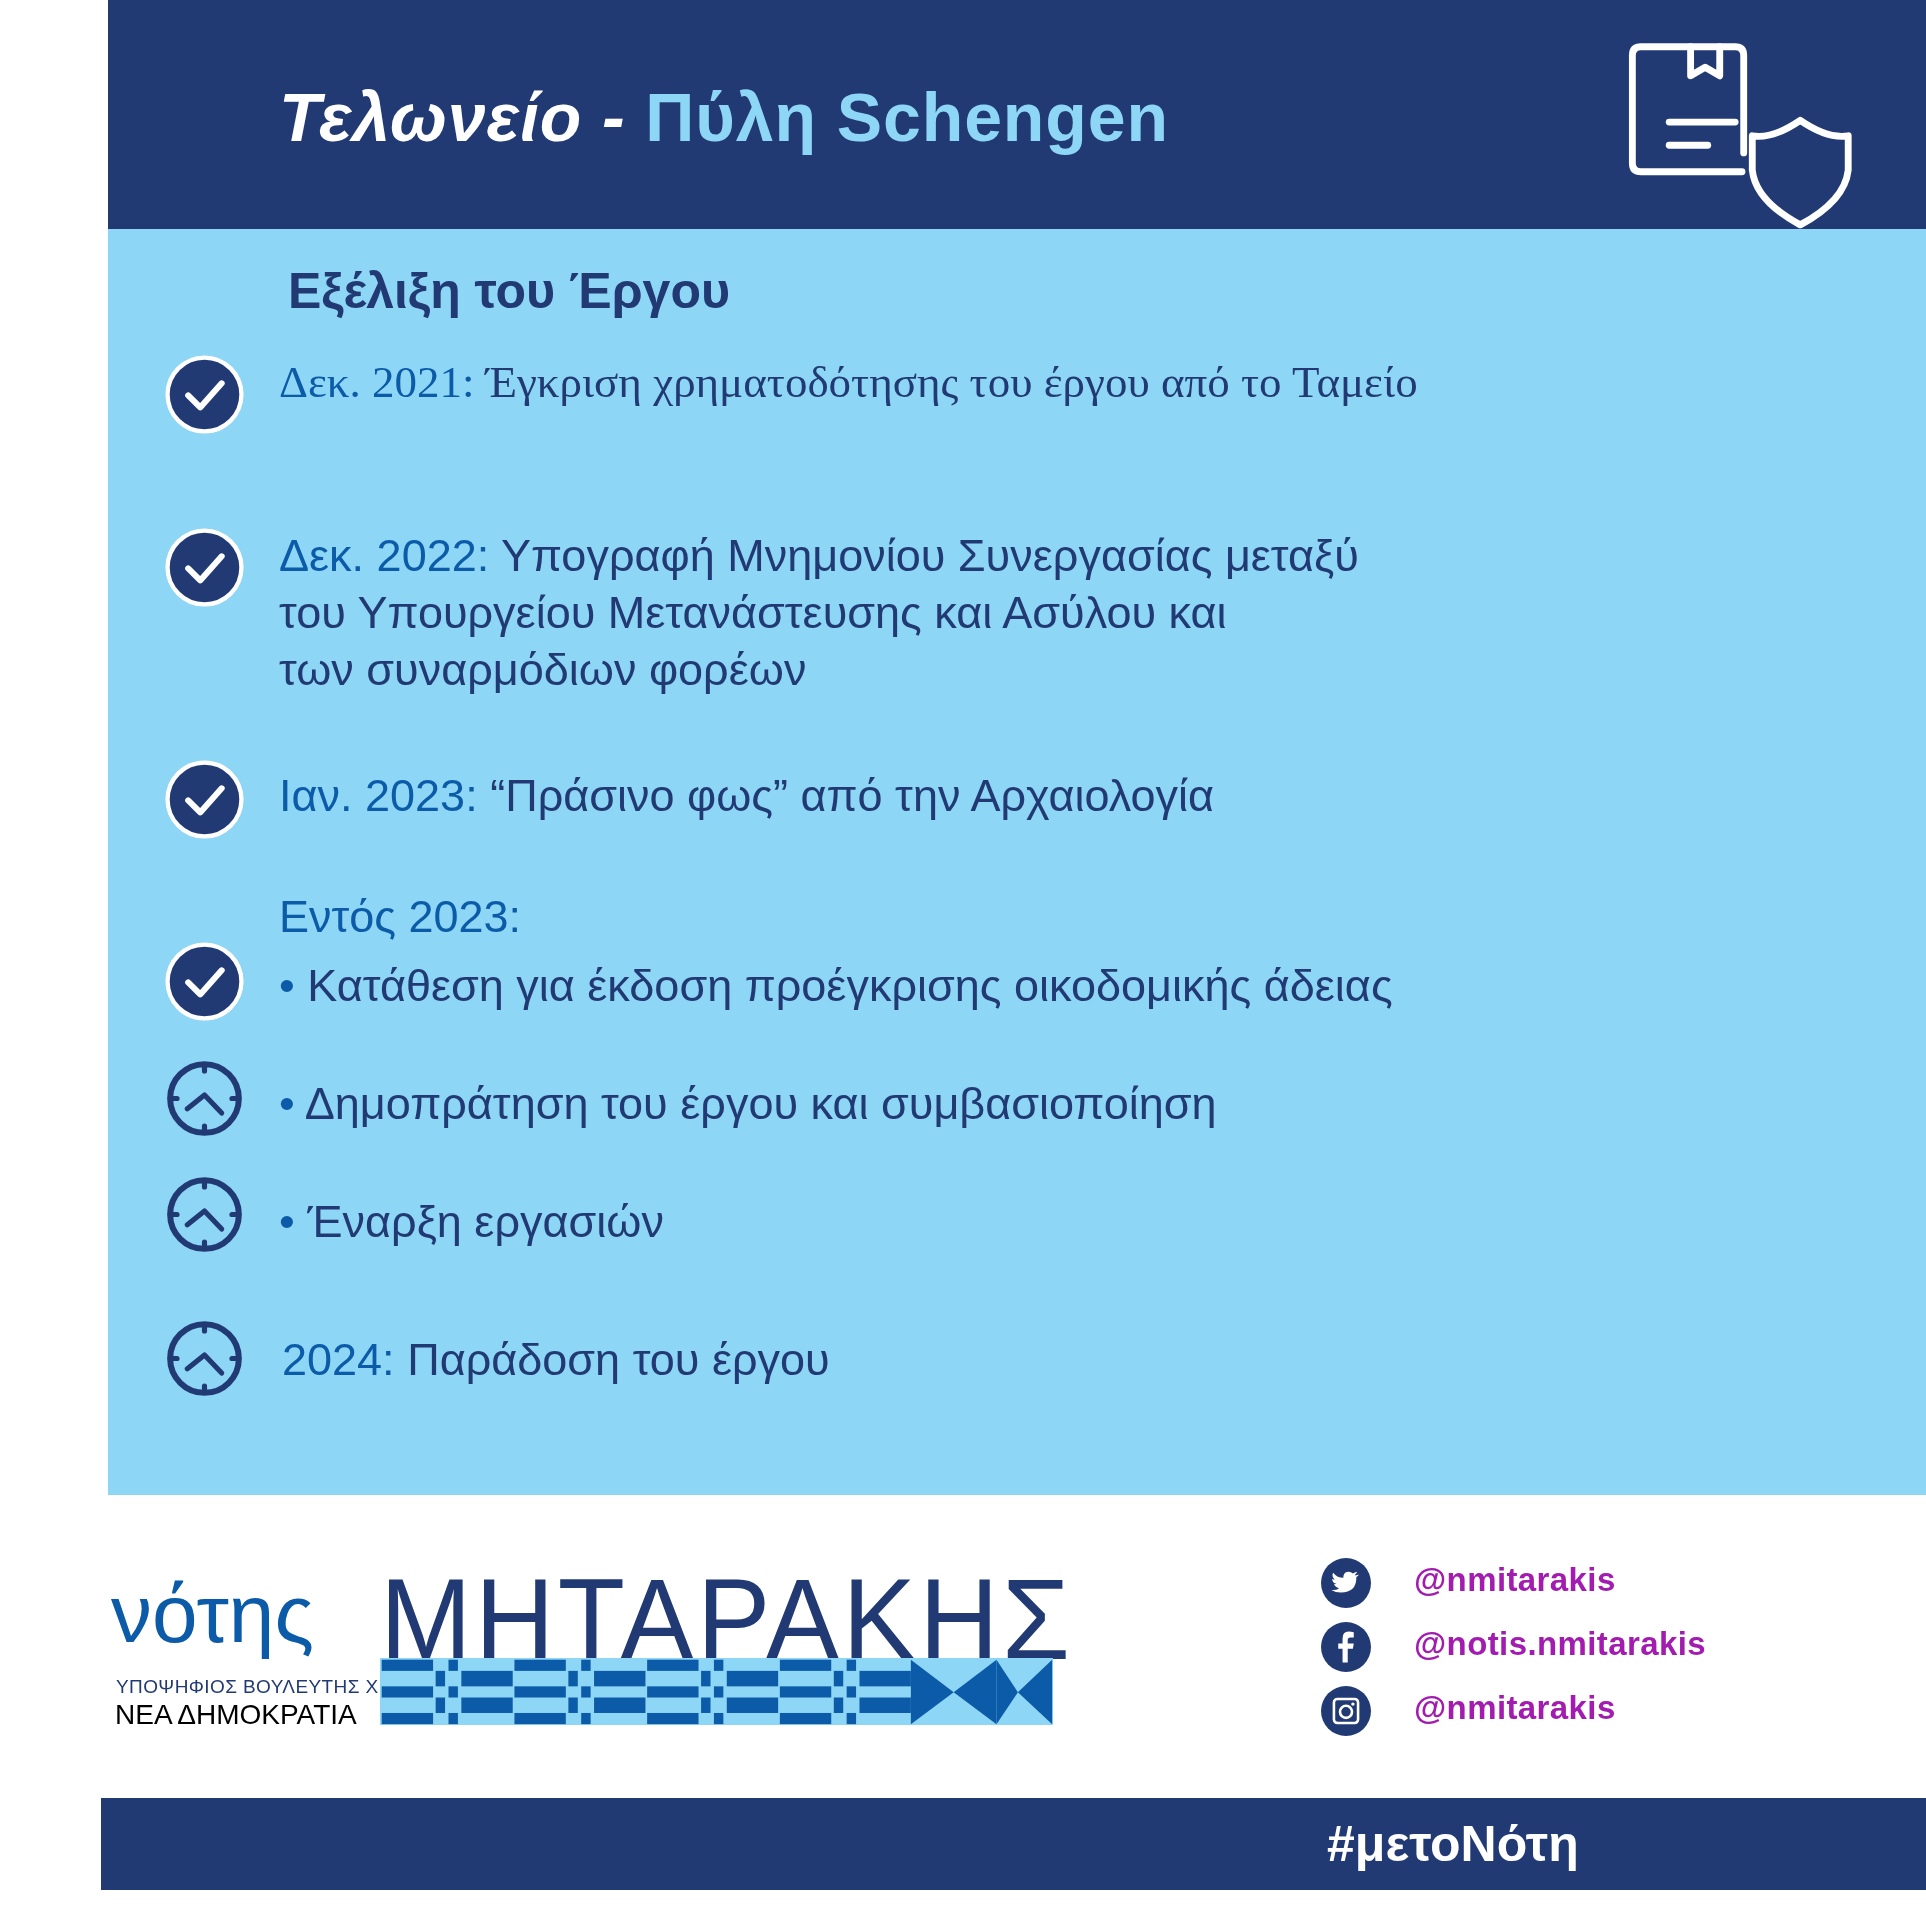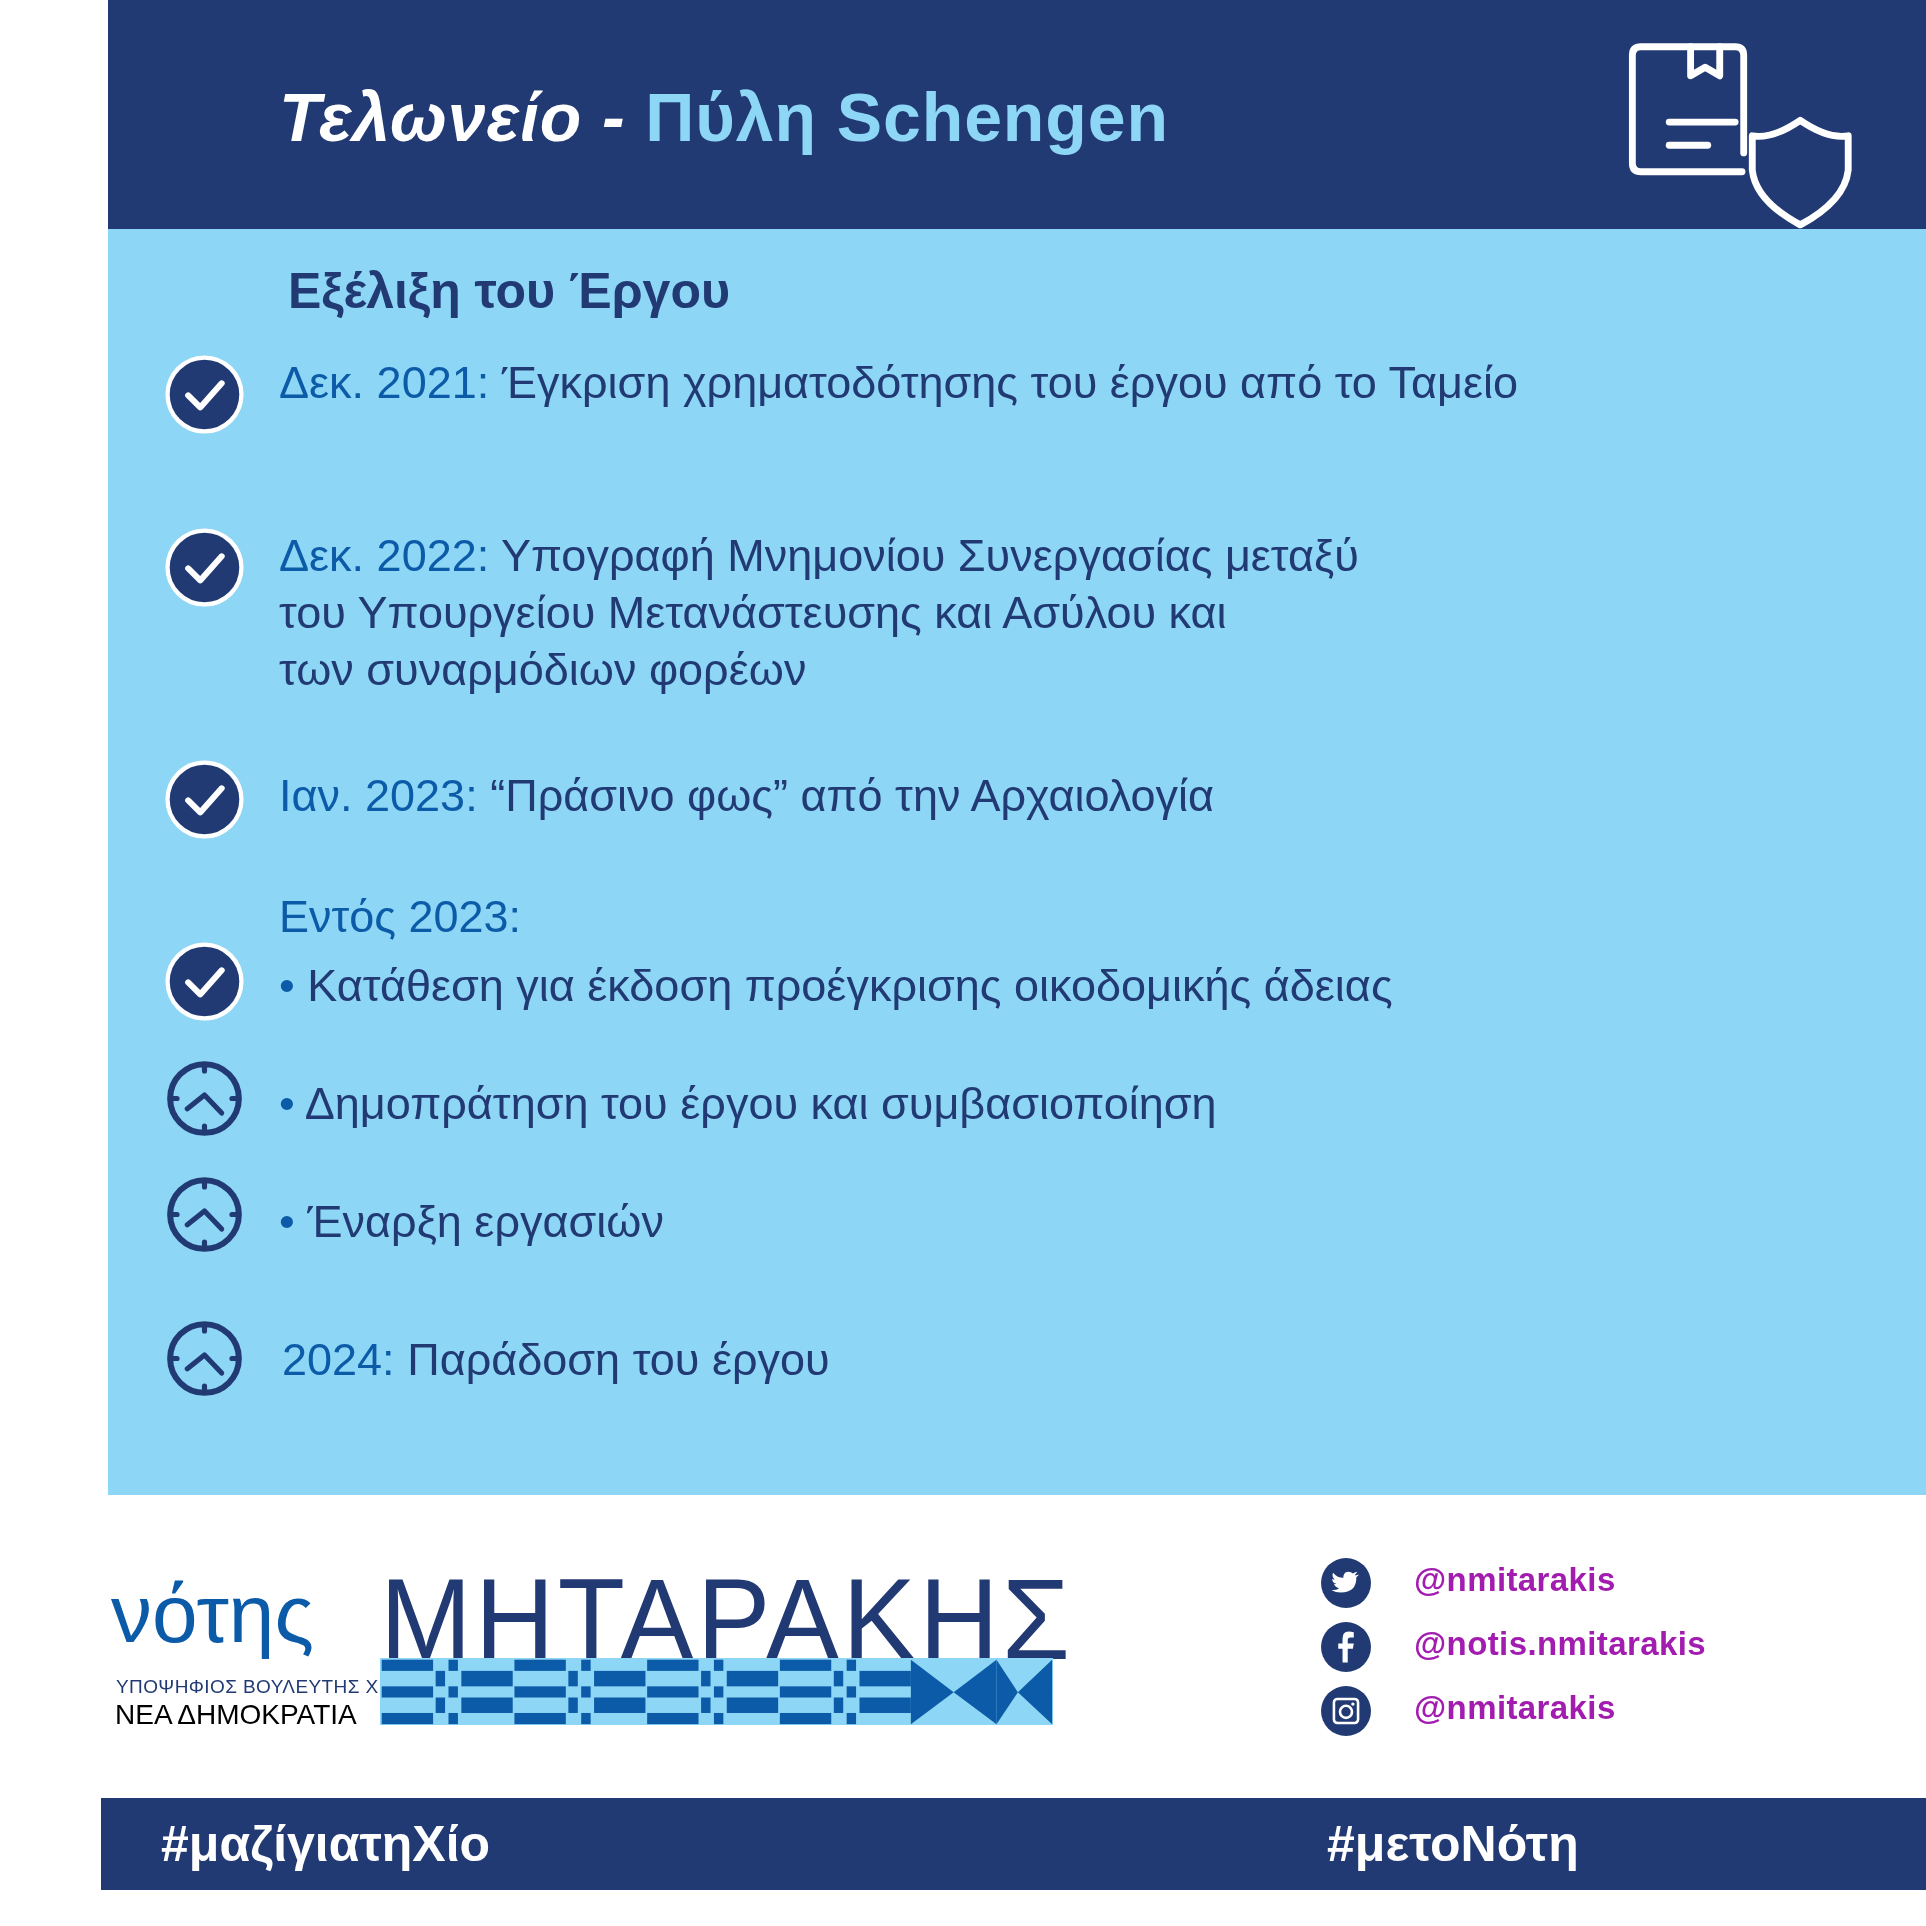--- a/index.html
+++ b/index.html
@@ -49,21 +49,21 @@
   </g>
 </svg>
 
 <div class="panel"></div>
 <div class="heading">Εξέλιξη του Έργου</div>
 
 <svg class="icon" style="left:165px; top:355px;" viewBox="0 0 92 92">
   <circle cx="46" cy="46" r="43" fill="#223a73" stroke="#ffffff" stroke-width="5"></circle>
   <path d="M27 47 L 41 61 L 66 33" fill="none" stroke="#ffffff" stroke-width="7" stroke-linecap="round" stroke-linejoin="round"></path>
 </svg>
-<div class="item" style="top:354px;">
+<div class="item" style="top:354px;font-family:Liberation Serif, serif;">
   <span class="date">Δεκ. 2021:</span><span> Έγκριση χρηματοδότησης του έργου από το Ταμείο</span><br>
 </div>
 
 <svg class="icon" style="left:165px; top:528px;" viewBox="0 0 92 92">
   <circle cx="46" cy="46" r="43" fill="#223a73" stroke="#ffffff" stroke-width="5"></circle>
   <path d="M27 47 L 41 61 L 66 33" fill="none" stroke="#ffffff" stroke-width="7" stroke-linecap="round" stroke-linejoin="round"></path>
 </svg>
 <div class="item" style="top:527px;">
   <span class="date">Δεκ. 2022:</span><span> Υπογραφή Μνημονίου Συνεργασίας μεταξύ</span><br>
   <span>του Υπουργείου Μετανάστευσης και Ασύλου και</span><br>
@@ -216,16 +216,15 @@
   <svg class="sicon" viewBox="0 0 58 58">
     <circle cx="29" cy="29" r="29" fill="#223a73"></circle>
     <rect x="15" y="15" width="28" height="28" rx="4" fill="none" stroke="#ffffff" stroke-width="3"></rect>
     <circle cx="29" cy="30" r="7" fill="none" stroke="#ffffff" stroke-width="3"></circle>
     <circle cx="37" cy="21" r="2" fill="#ffffff"></circle>
   </svg>
   <span class="handle">@nmitarakis</span>
 </div>
 
 <div class="bottom-bar">
-  <span class="hashtag" style="left:60px;">#μαζίγιατηΧίο</span>
   <span class="hashtag" style="left:1226px;">#μετοΝότη</span>
 </div>
 
 
 </body></html>

